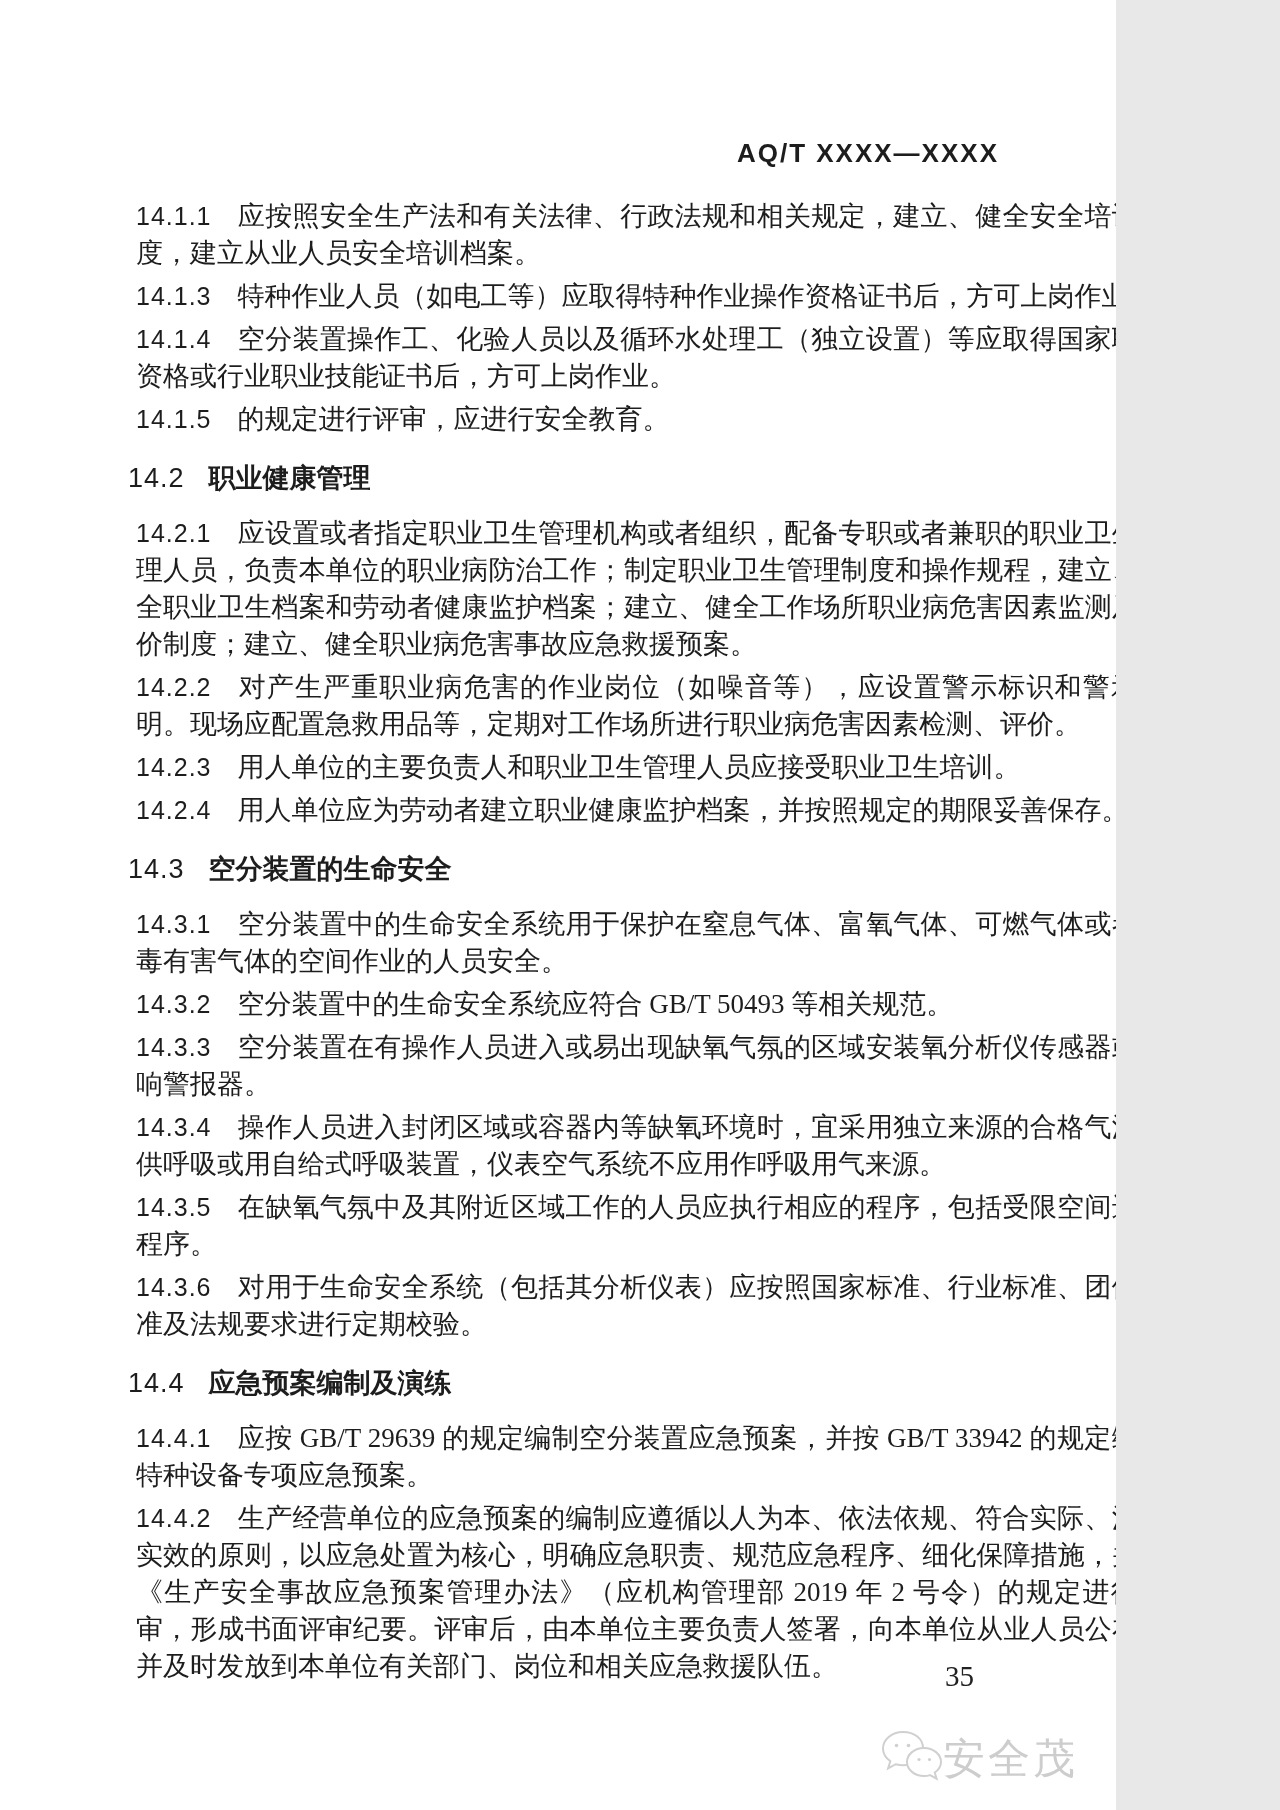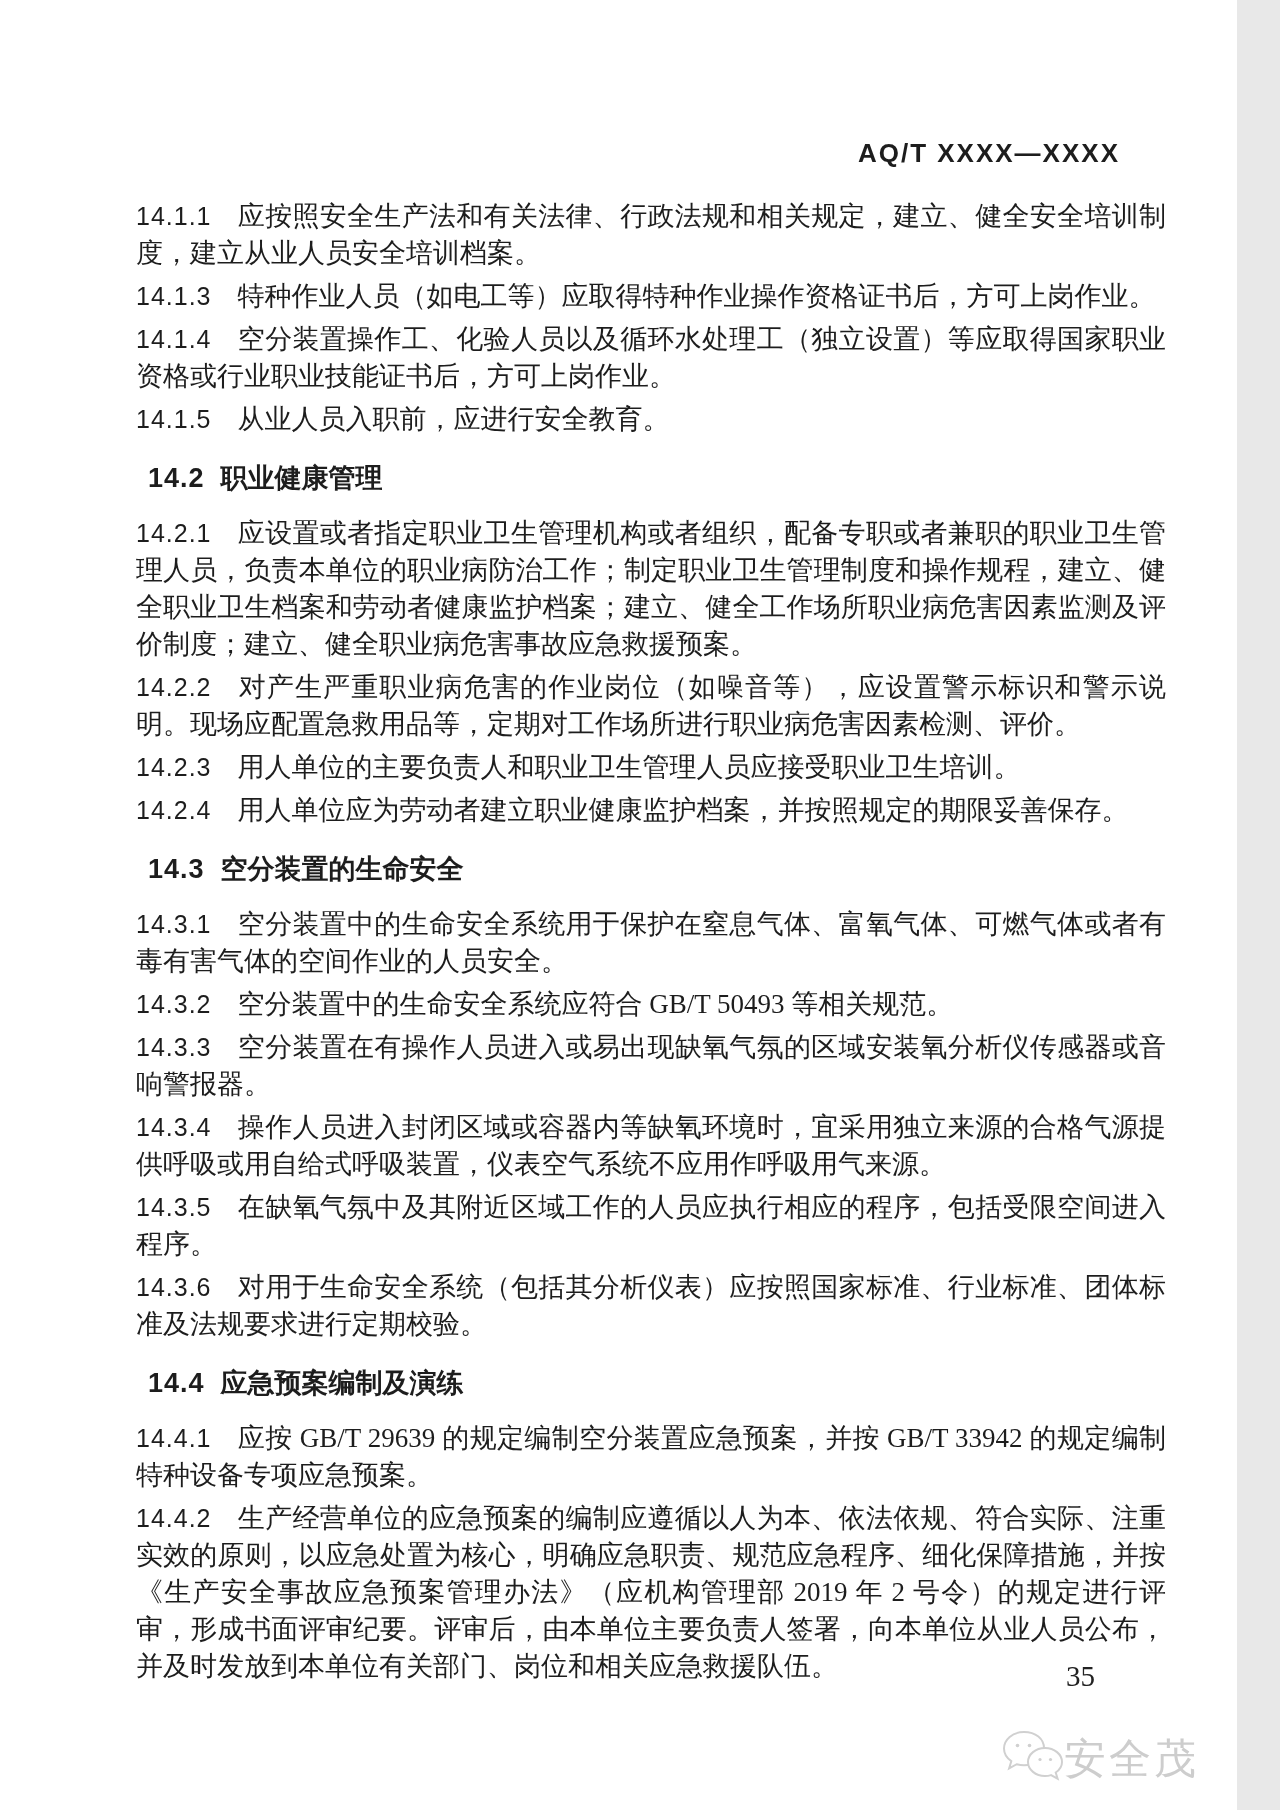--- a/index.html
+++ b/index.html
@@ -1,18 +1,18 @@
 <!DOCTYPE html>
 <html lang="zh"><head>
 <meta charset="utf-8">
 <style>
   html,body{margin:0;padding:0;background:#e8e8e8;}
   .page{
     position:relative;
-    width:1237px;height:1810px;
+    width:1116px;height:1810px;
     background:#ffffff;
     overflow:hidden;
     font-family:"Liberation Serif","DejaVu Serif",serif;
     color:#1d1d1d;
   }
   .doc-header{
     position:absolute;
     top:138px;right:117px;
     font-family:"Liberation Sans","DejaVu Sans",sans-serif;
     font-size:26px;
@@ -39,24 +39,23 @@
     letter-spacing:1px;
   }
   .section-heading{
     font-family:"Liberation Sans","DejaVu Sans",sans-serif;
     font-weight:700;
     font-size:27px;
     margin:22px 0 18px 0;
     text-align:left;
   }
   .section-heading .num{
-    font-weight:700;
-    padding-right:16px;
+    font-weight:400;
+    padding-right:24px;
     letter-spacing:1px;
-    margin-left:20px;
   }
   .page-number{
     position:absolute;
     top:1660px;
     right:142px;
     font-size:29px;
     color:#222;
   }
   .watermark{
     position:absolute;
@@ -77,21 +76,21 @@
 <body>
 
 <div class="page">
 
   <div class="doc-header">AQ/T XXXX—XXXX</div>
 
   <main class="doc-body" id="doc-body">
       <p class="clause"><span class="num">14.1.1</span><span class="txt">应按照安全生产法和有关法律、行政法规和相关规定，建立、健全安全培训制度，建立从业人员安全培训档案。</span></p>
       <p class="clause"><span class="num">14.1.3</span><span class="txt">特种作业人员（如电工等）应取得特种作业操作资格证书后，方可上岗作业。</span></p>
       <p class="clause"><span class="num">14.1.4</span><span class="txt">空分装置操作工、化验人员以及循环水处理工（独立设置）等应取得国家职业资格或行业职业技能证书后，方可上岗作业。</span></p>
-      <p class="clause"><span class="num">14.1.5</span><span class="txt">从业人员入职前，应进行安全教育。</span></p>
+      <p class="clause"><span class="num">14.1.5</span><span class="txt">的规定进行评审，应进行安全教育。</span></p>
       <h2 class="section-heading"><span class="num">14.2</span><span class="txt">职业健康管理</span></h2>
       <p class="clause"><span class="num">14.2.1</span><span class="txt">应设置或者指定职业卫生管理机构或者组织，配备专职或者兼职的职业卫生管理人员，负责本单位的职业病防治工作；制定职业卫生管理制度和操作规程，建立、健全职业卫生档案和劳动者健康监护档案；建立、健全工作场所职业病危害因素监测及评价制度；建立、健全职业病危害事故应急救援预案。</span></p>
       <p class="clause"><span class="num">14.2.2</span><span class="txt">对产生严重职业病危害的作业岗位（如噪音等），应设置警示标识和警示说明。现场应配置急救用品等，定期对工作场所进行职业病危害因素检测、评价。</span></p>
       <p class="clause"><span class="num">14.2.3</span><span class="txt">用人单位的主要负责人和职业卫生管理人员应接受职业卫生培训。</span></p>
       <p class="clause"><span class="num">14.2.4</span><span class="txt">用人单位应为劳动者建立职业健康监护档案，并按照规定的期限妥善保存。</span></p>
       <h2 class="section-heading"><span class="num">14.3</span><span class="txt">空分装置的生命安全</span></h2>
       <p class="clause"><span class="num">14.3.1</span><span class="txt">空分装置中的生命安全系统用于保护在窒息气体、富氧气体、可燃气体或者有毒有害气体的空间作业的人员安全。</span></p>
       <p class="clause"><span class="num">14.3.2</span><span class="txt">空分装置中的生命安全系统应符合 GB/T 50493 等相关规范。</span></p>
       <p class="clause"><span class="num">14.3.3</span><span class="txt">空分装置在有操作人员进入或易出现缺氧气氛的区域安装氧分析仪传感器或音响警报器。</span></p>
       <p class="clause"><span class="num">14.3.4</span><span class="txt">操作人员进入封闭区域或容器内等缺氧环境时，宜采用独立来源的合格气源提供呼吸或用自给式呼吸装置，仪表空气系统不应用作呼吸用气来源。</span></p>

